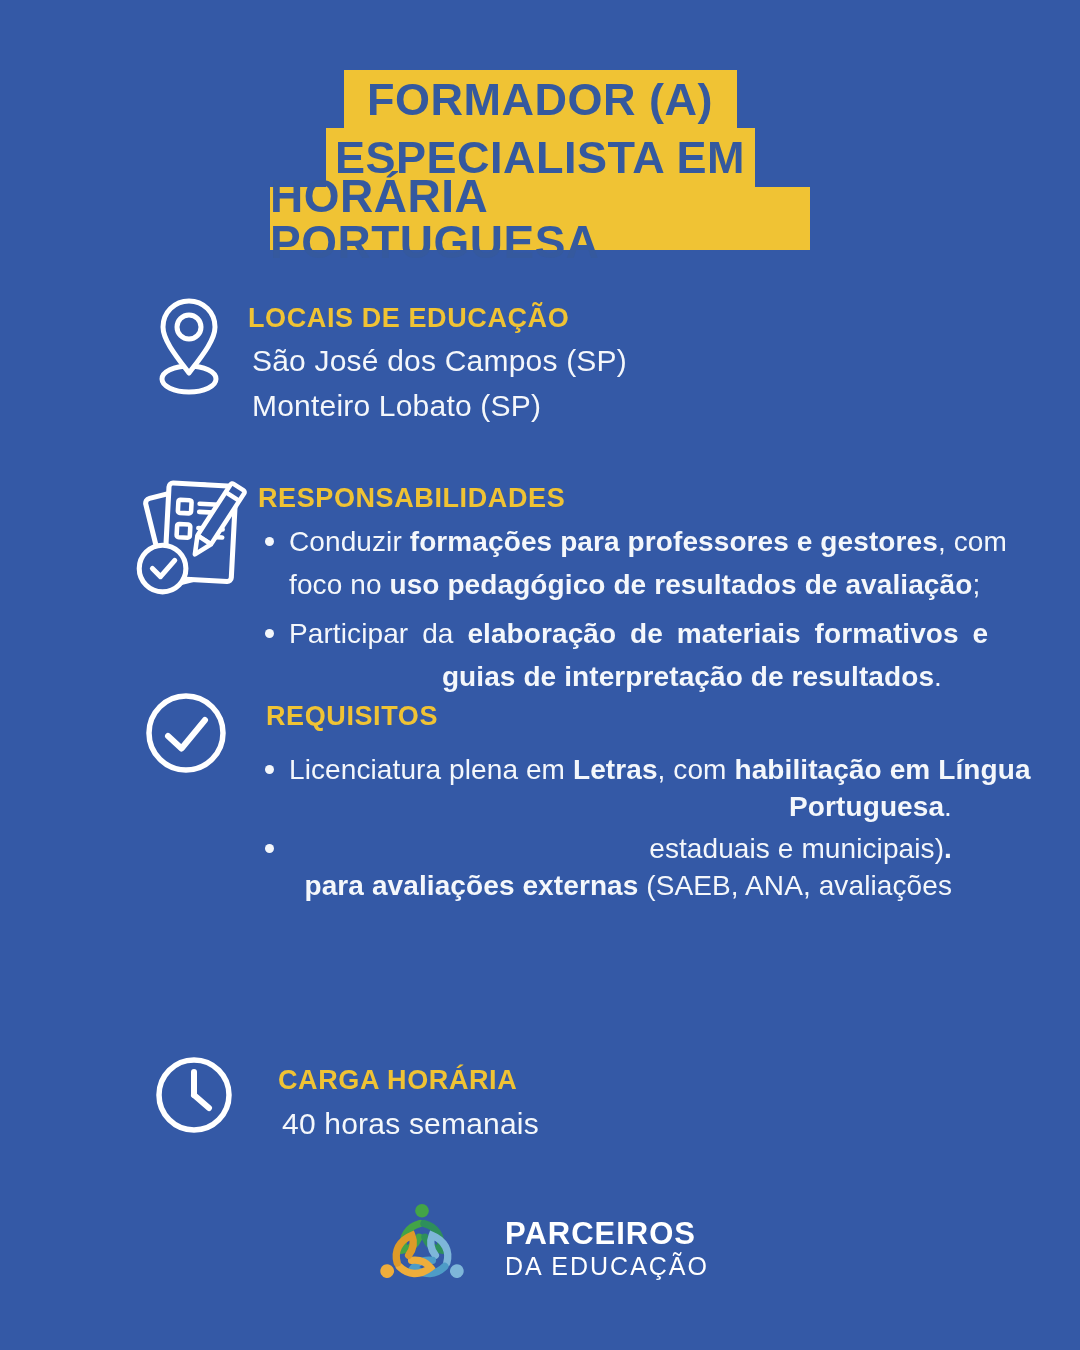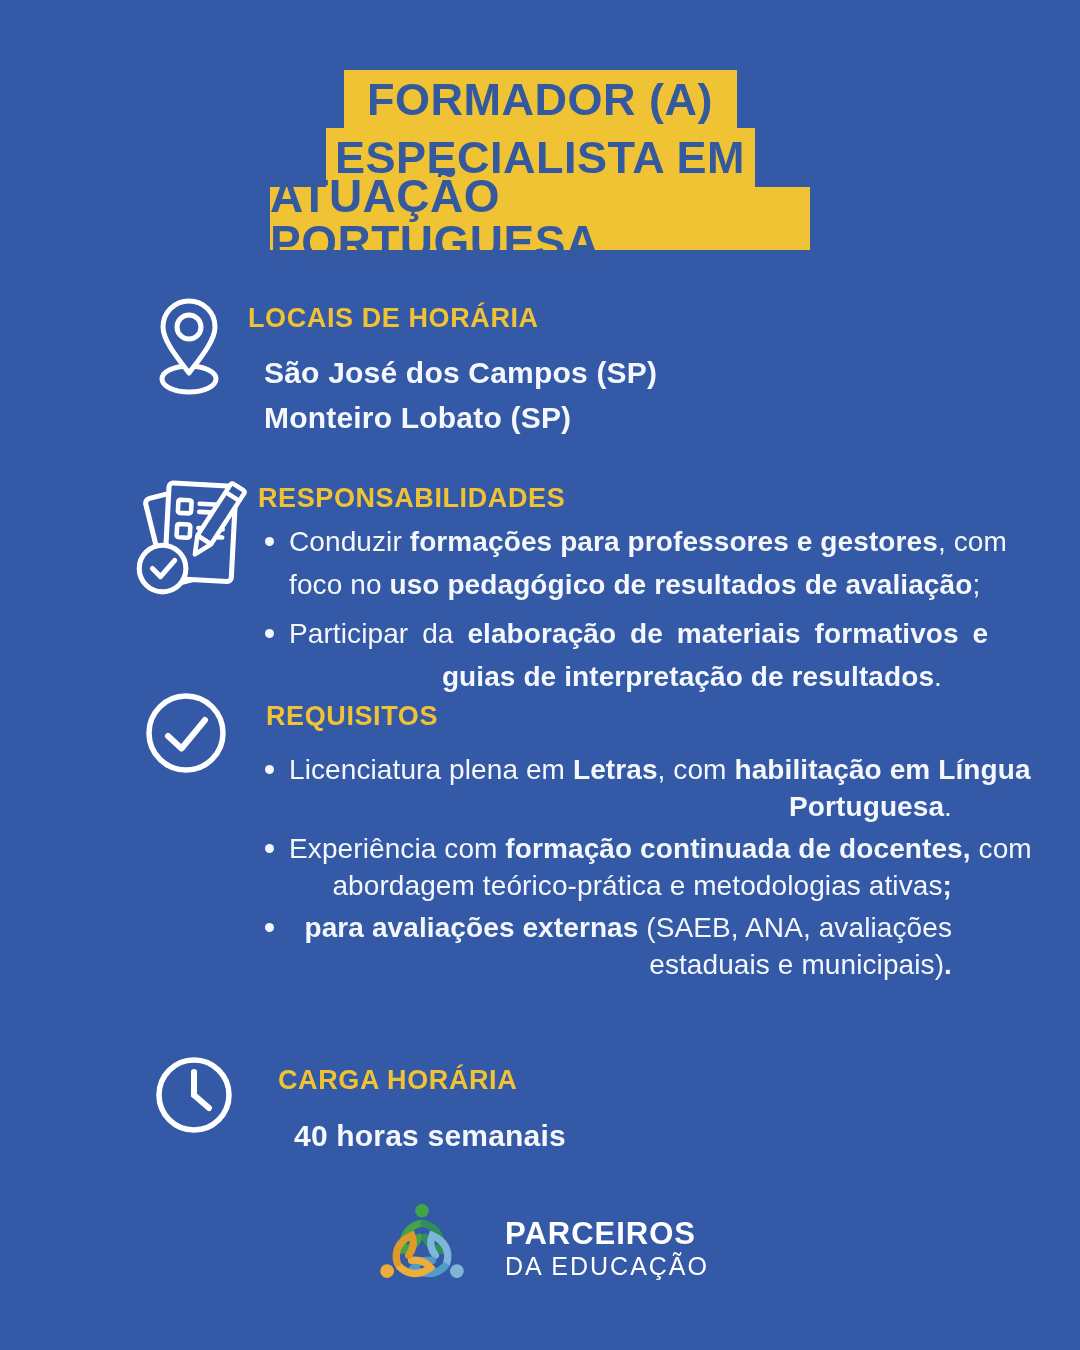--- a/index.html
+++ b/index.html
@@ -25,21 +25,21 @@
   .title-row.r2{width:429px;height:59px;}
   .title-row.r3{width:540px;height:63px;font-size:46px;}
   
   .sec{position:absolute;left:0;top:0;width:1080px;}
   .icon{position:absolute;display:block;}
   .icon svg{display:block;width:100%;height:100%;}
   h2{
     margin:0;position:absolute;font-size:27px;font-weight:700;color:var(--yellow);
     letter-spacing:0.6px;white-space:nowrap;
   }
-  .plain-line{margin:16px;position:absolute;font-size:30px;color:var(--body-text);white-space:nowrap;letter-spacing:0.2px;font-weight:bold;}
+  .plain-line{margin:4px;position:absolute;font-size:30px;color:var(--body-text);white-space:nowrap;letter-spacing:0.2px;}
   ul.list{list-style:none;margin:0;padding:0;position:absolute;}
   ul.list li{position:relative;padding-left:27px;text-align:right;}
   .tline{white-space:nowrap;font-size:28px;letter-spacing:0.1px;}
   .tline .b{font-weight:700;}
   .tline.just{word-spacing:6px;}
   li::before{
     content:"";position:absolute;left:3px;width:9px;height:9px;border-radius:50%;
     background:var(--body-text);
   }
   
@@ -82,33 +82,33 @@
 <div class="canvas">
 
   <header class="title">
     <div class="title-row r1">
       <span>FORMADOR (A)</span>
     </div>
     <div class="title-row r2">
       <span>ESPECIALISTA EM</span>
     </div>
     <div class="title-row r3">
-      <span>ATUAÇÃO PORTUGUESA</span>
+      <span>HORÁRIA PORTUGUESA</span>
     </div>
   </header>
 
   <section class="sec sec-locais">
     <span class="icon">
       <svg viewBox="0 0 86 104" xmlns="http://www.w3.org/2000/svg">
         <ellipse cx="43" cy="87" rx="27" ry="13" style="fill:none" stroke="#FFFFFF" stroke-width="5"></ellipse>
         <path d="M43 9 C28.5 9 17 20.5 17 35 C17 48 30 64 43 81 C56 64 69 48 69 35 C69 20.5 57.5 9 43 9 Z" style="fill:var(--bg)" stroke="#FFFFFF" stroke-width="5" stroke-linejoin="round"></path>
         <circle cx="43" cy="35" r="12" style="fill:none" stroke="#FFFFFF" stroke-width="5"></circle>
       </svg>
     </span>
-    <h2>LOCAIS DE HORÁRIA</h2>
+    <h2>LOCAIS DE EDUCAÇÃO</h2>
     <p class="plain-line l1">São José dos Campos (SP)</p>
     <p class="plain-line l2">Monteiro Lobato (SP)</p>
   </section>
 
   <section class="sec sec-resp">
     <span class="icon">
       <svg viewBox="0 0 136 136" xmlns="http://www.w3.org/2000/svg">
         <rect x="30" y="26" width="64" height="88" rx="5" style="fill:none" stroke="#FFFFFF" stroke-width="5" transform="rotate(-14 62 70)"></rect>
         <g transform="rotate(3 70 68)">
           <rect x="42" y="20" width="66" height="94" rx="4" style="fill:var(--bg)" stroke="#FFFFFF" stroke-width="5"></rect>
@@ -148,26 +148,22 @@
         <path d="M25 46 L38.5 58.5 L62 30" style="fill:none" stroke="#FFFFFF" stroke-width="6" stroke-linecap="round" stroke-linejoin="round"></path>
       </svg>
     </span>
     <h2>REQUISITOS</h2>
     <ul class="list">
       <li>
           <div class="tline"><span>Licenciatura plena em </span><span class="b">Letras</span><span>, com </span><span class="b">habilitação em Língua</span></div>
           <div class="tline"><span class="b">Portuguesa</span><span>.</span></div>
         </li>
       <li>
-          <div class="tline"><span>Experiência com </span><span class="b">formação continuada de docentes,</span><span> com</span></div>
-          <div class="tline"><span>abordagem teórico-prática e metodologias ativas</span><span class="b">;</span></div>
-        </li>
-      <li>
+          <div class="tline"><span>estaduais e municipais)</span><span class="b">.</span></div>
           <div class="tline"><span class="b">para avaliações externas</span><span> (SAEB, ANA, avaliações</span></div>
-          <div class="tline"><span>estaduais e municipais)</span><span class="b">.</span></div>
         </li>
     </ul>
   </section>
 
   <section class="sec sec-carga">
     <span class="icon">
       <svg viewBox="0 0 82 82" xmlns="http://www.w3.org/2000/svg">
         <circle cx="41" cy="41" r="35" style="fill:none" stroke="#FFFFFF" stroke-width="5.5"></circle>
         <path d="M41 41 L41 18" style="fill:none" stroke="#FFFFFF" stroke-width="6" stroke-linecap="round"></path>
         <path d="M41 41 L56 54" style="fill:none" stroke="#FFFFFF" stroke-width="6" stroke-linecap="round"></path>

